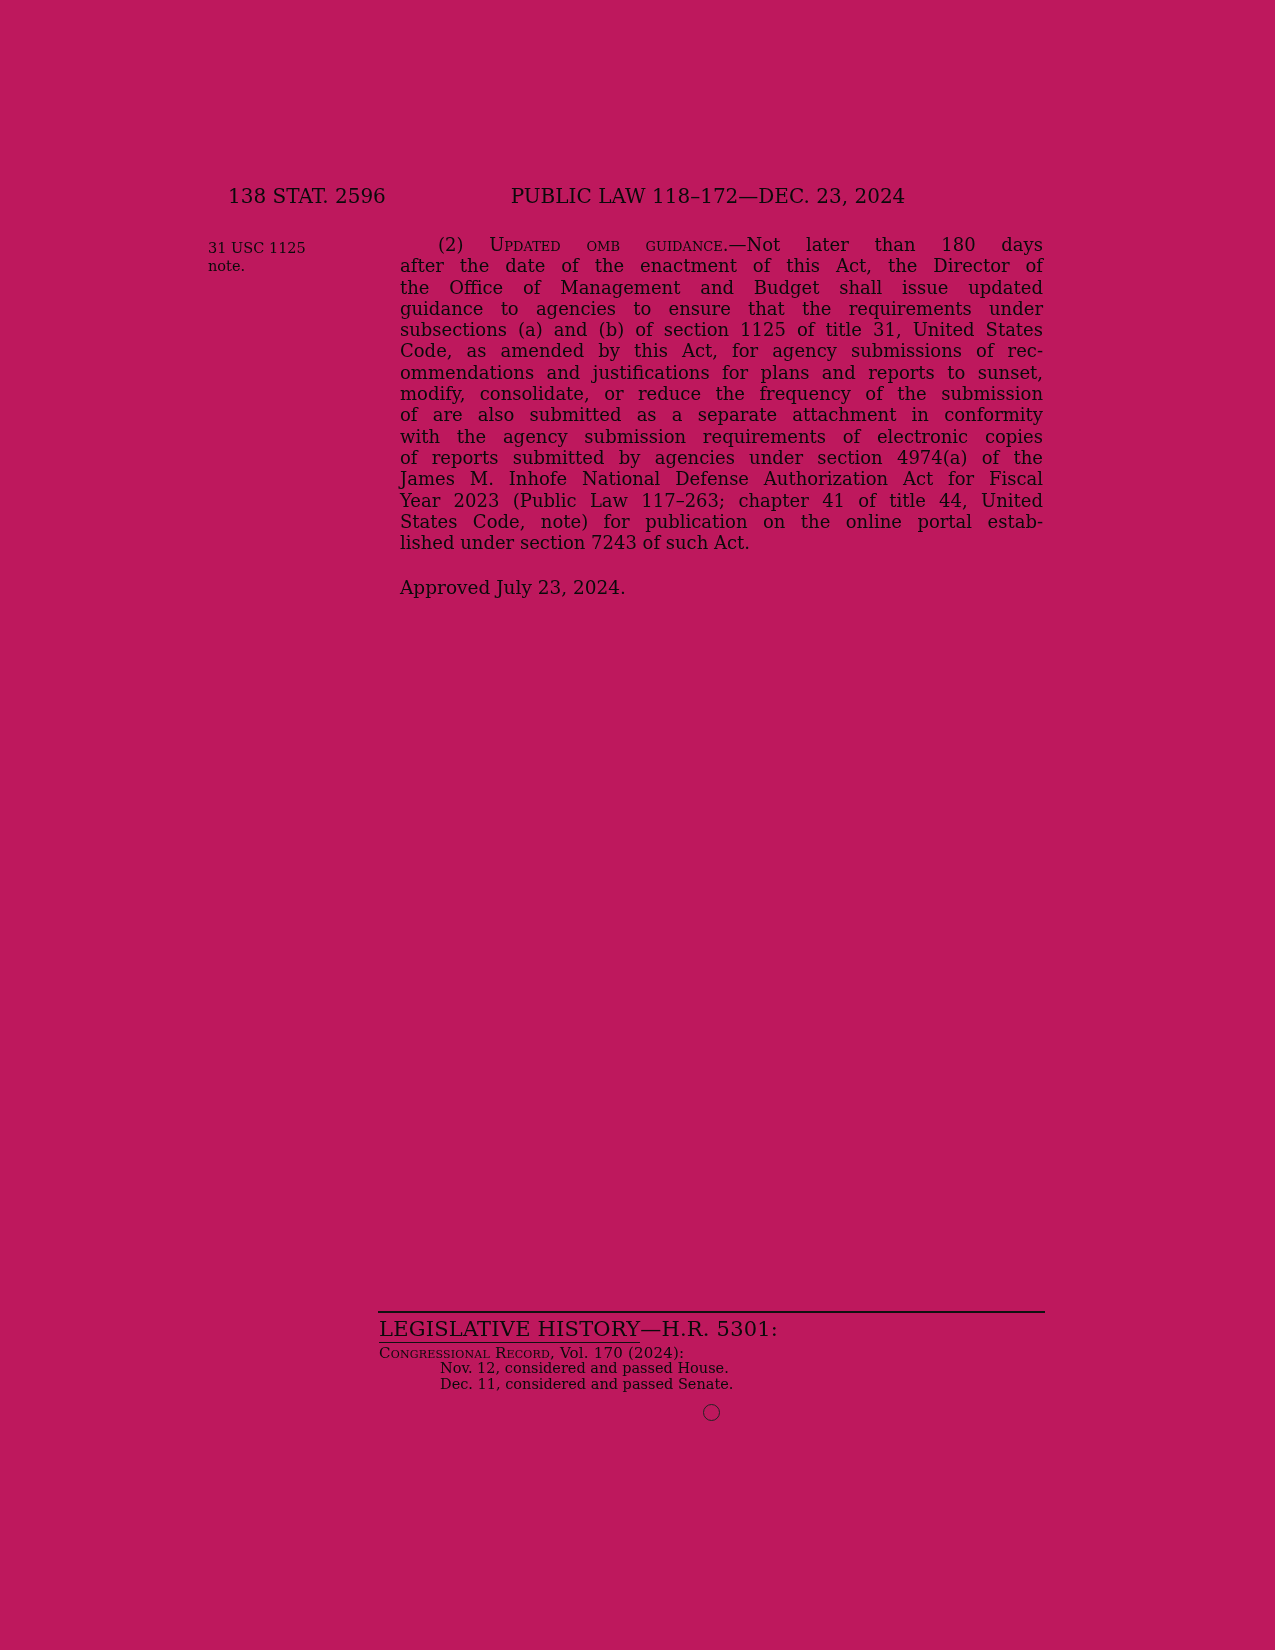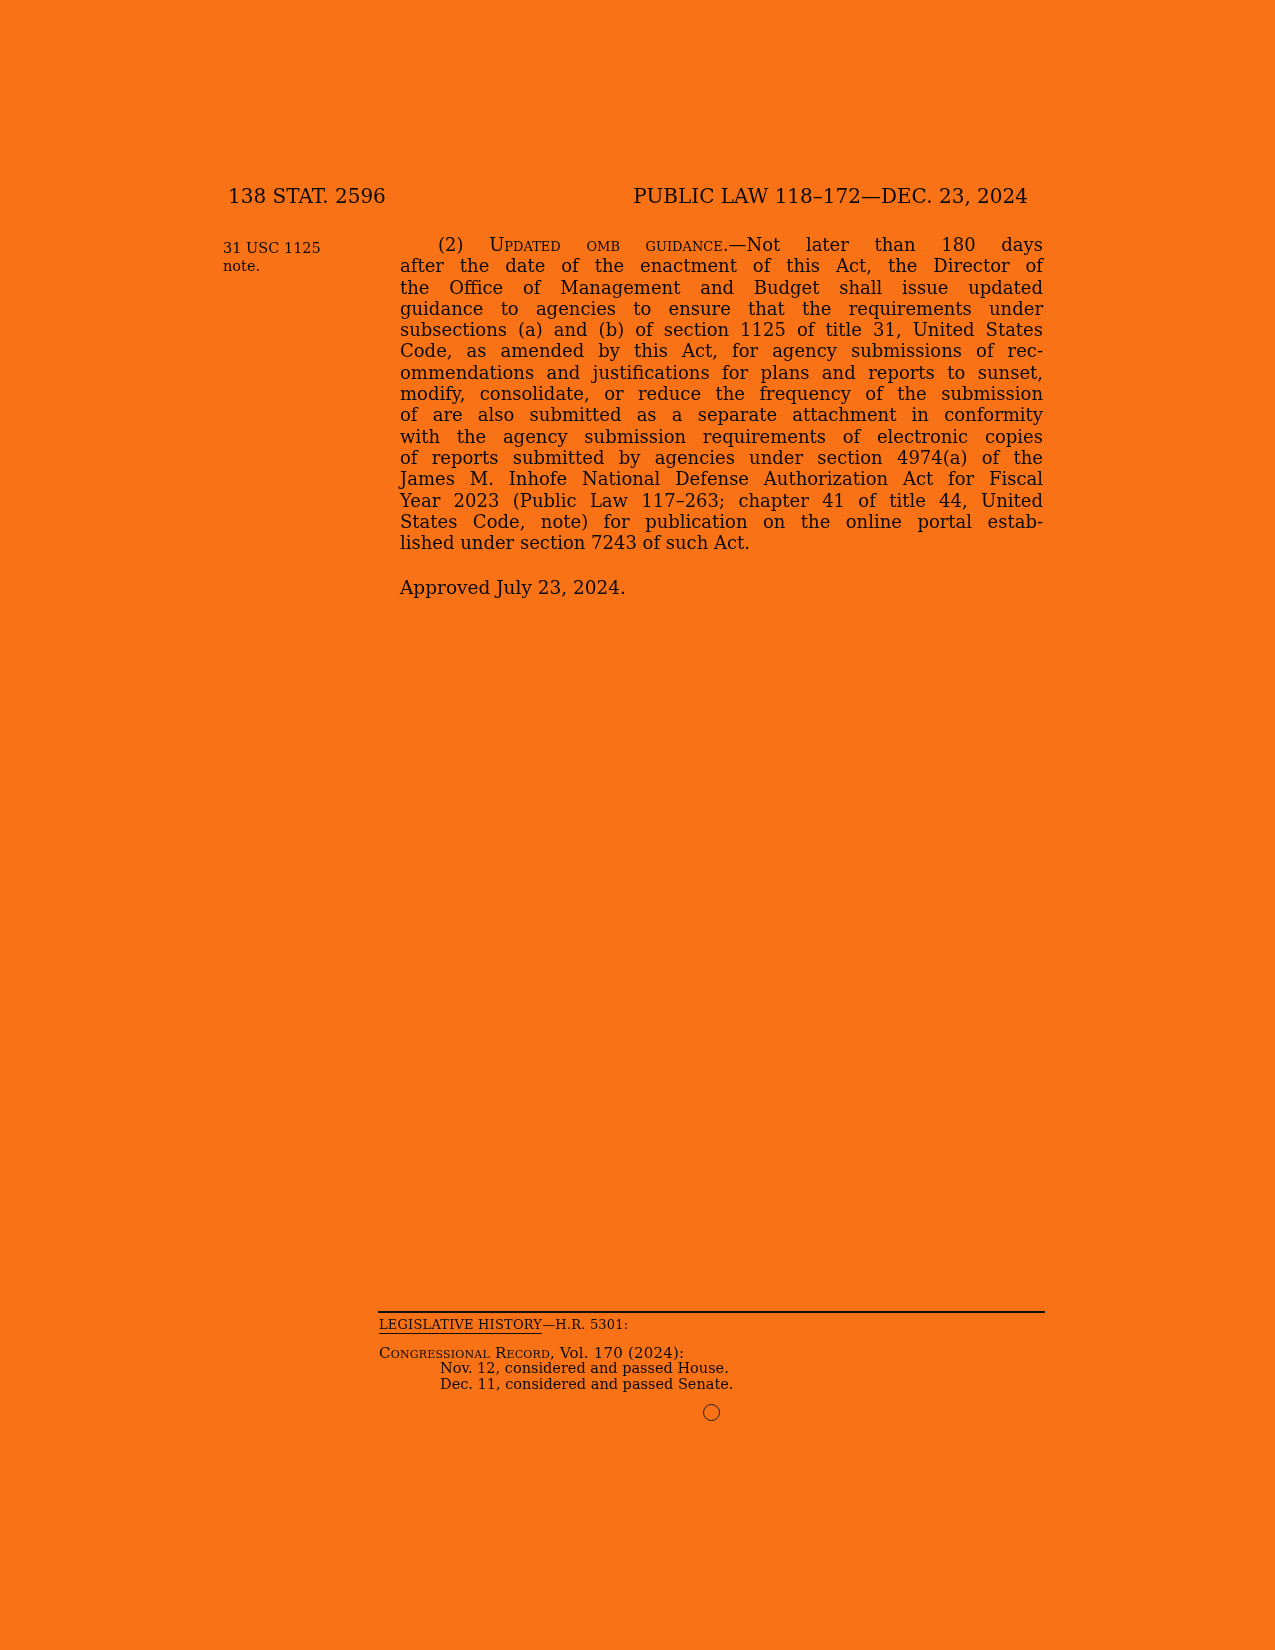--- a/index.html
+++ b/index.html
@@ -1,36 +1,36 @@
 <!DOCTYPE html>
 <html><head>
 <meta charset="utf-8">
 <style>
   html,body{margin:0;padding:0;background:#e8e8e8;}
   .page{
     position:relative;
     width:1275px;height:1650px;
     margin:0 auto;
-    background:#f97316;
+    background:#be185d;
     color:#0a0a0a;
     font-family:"DejaVu Serif","Liberation Serif",serif;
     overflow:hidden;
   }
   
   .stat-number{
     position:absolute;left:228px;top:184px;
     font-size:20px;line-height:24px;white-space:nowrap;
   }
   .running-head{
     position:absolute;left:388px;top:184px;width:640px;
-    font-size:20px;line-height:24px;text-align:right;white-space:nowrap;
+    font-size:20px;line-height:24px;text-align:center;white-space:nowrap;
   }
   
   .margin-note{
-    position:absolute;left:223px;top:240px;width:140px;
+    position:absolute;left:208px;top:240px;width:140px;
     font-size:14.5px;line-height:17.5px;
   }
   
   .body-block{
     position:absolute;left:400px;top:234px;width:643px;
     font-size:18px;line-height:21.3px;
   }
   .bodyline{width:643px;}
   .just{text-align:justify;text-align-last:justify;}
   .firstline{text-indent:38px;}
@@ -40,21 +40,21 @@
     position:absolute;left:400px;top:577px;
     font-size:18.5px;white-space:nowrap;
   }
   
   .hist-rule{
     position:absolute;left:378px;top:1311px;width:667px;height:2px;
     background:#111;
   }
   .hist-title{
     position:absolute;left:379px;top:1317px;
-    font-size:13px;white-space:nowrap;letter-spacing:0.2px;
+    font-size:21px;white-space:nowrap;letter-spacing:0.2px;
   }
   .hist-title .underlined{
     border-bottom:1.5px solid #111;padding-bottom:1px;
   }
   .hist-record{
     position:absolute;left:379px;top:1344px;
     font-size:15px;white-space:nowrap;letter-spacing:0.2px;
   }
   .hist-entries{
     position:absolute;left:431px;top:1361px;

